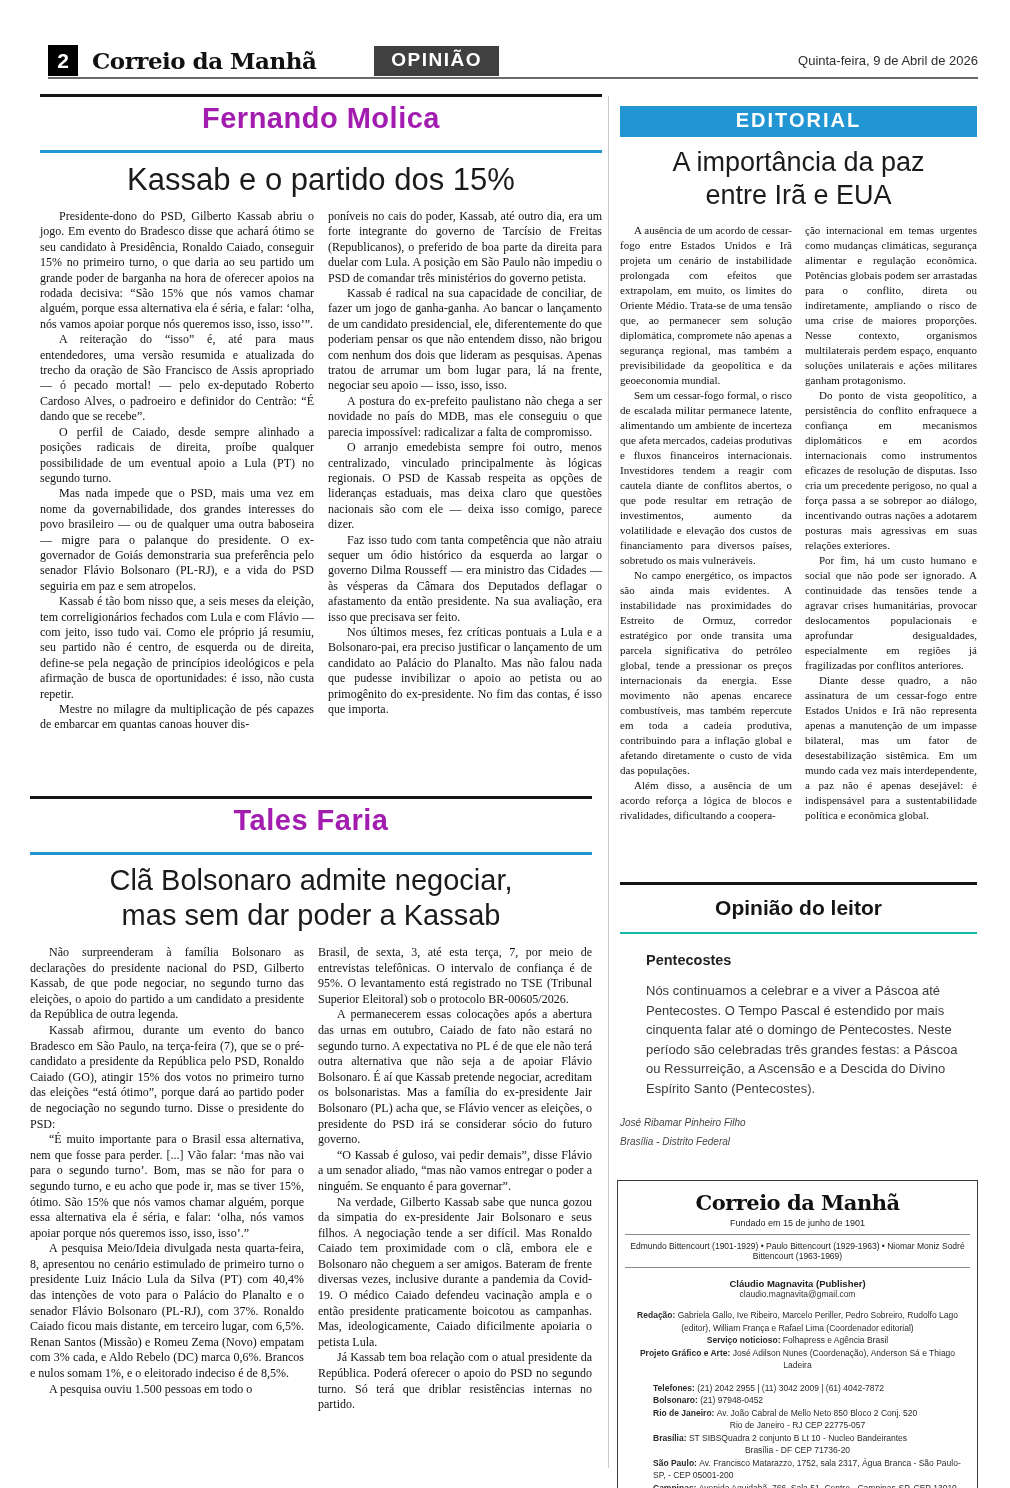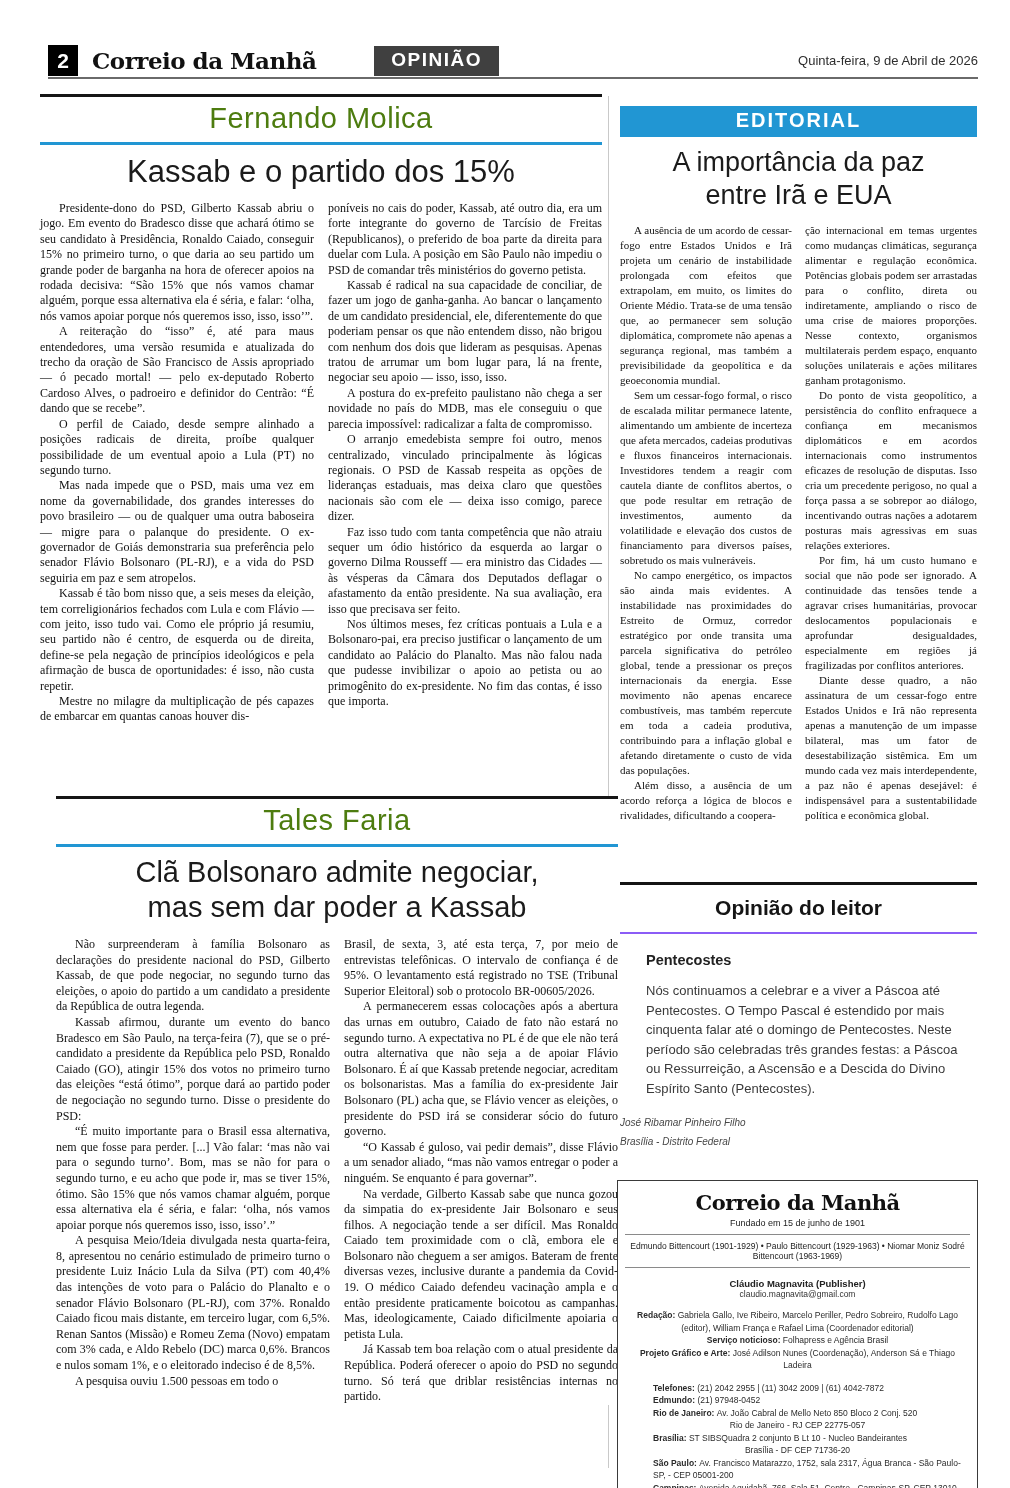--- a/index.html
+++ b/index.html
@@ -16,22 +16,22 @@
   .seclabel { background:#404040; color:#fff; font-weight:700; font-size:19px;
               letter-spacing:1.5px; padding:3px 17px 5px; margin-left:58px; }
   .dateline { margin-left:auto; font-size:13px; color:#2e2e2e; }
 
   
   .vdiv { position:absolute; left:608px; top:96px; width:1px; height:1372px; background:#c9c9c9; }
 
   
   .rule-black { height:3px; background:#161616; }
   .rule-blue  { height:3px; background:#2196d3; }
-  .author { text-align:center; font-weight:400; font-size:29px; letter-spacing:0.5px;
-            padding:5px 0 7px; color:#4d7c0f; }
+  .author { text-align:center; font-weight:700; font-size:29px; letter-spacing:0.5px;
+            padding:5px 0 15px; color:#a21caf; }
   .bigline { text-align:center; font-weight:400; color:#1b1b1b; white-space:pre-line; }
   .cols { display:flex; }
   .body-text p { margin:0; text-indent:19px; text-align:justify;
                  font-family:"Liberation Serif",serif; color:#101010; }
   .cont-first p:first-child { text-indent:0; }
 
   
   .molica { position:absolute; left:40px; top:94px; width:562px; }
   .molica .bigline { font-size:31px; padding:9px 0 11px; }
   .molica .cols { gap:14px; }
@@ -42,31 +42,31 @@
   .editorial { position:absolute; left:620px; top:106px; width:357px; }
   .edlabel { background:#2196d3; color:#fff; text-align:center; font-weight:700;
              font-size:20px; letter-spacing:2px; padding:3px 0 5px; }
   .editorial .bigline { font-size:27px; line-height:33px; padding:9px 0 11px; }
   .editorial .cols { gap:13px; }
   .editorial .col { width:172px; }
   .editorial .body-text p { font-size:11px; line-height:15px; text-indent:14px; }
   .editorial .cont-first p:first-child { text-indent:0; }
 
   
-  .faria { position:absolute; left:56px; top:796px; width:562px; background:#fff; }
+  .faria { position:absolute; left:30px; top:796px; width:562px; background:#fff; }
   .faria .bigline { font-size:29px; line-height:35px; padding:8px 0 12px; }
   .faria .cols { gap:14px; }
   .faria .col { width:274px; }
   .faria .body-text p { font-size:12px; line-height:15.6px; }
 
   
   .letter { position:absolute; left:620px; top:882px; width:357px; background:#fff;
             border-top:3px solid #141414; }
   .letter-title { text-align:center; font-size:21px; font-weight:700; padding:11px 0 12px;
-                  border-bottom:2px solid #8b5cf6; color:#151515; }
+                  border-bottom:2px solid #14b8a6; color:#151515; }
   .letter-subject { font-size:14.5px; font-weight:700; margin:18px 0 0 26px; color:#222; }
   .letter-body { font-size:13px; line-height:19.5px; color:#3a3a3a; margin:13px 10px 0 26px; }
   .letter-sign { text-align:left; font-style:italic; font-size:10px; line-height:19px;
                  color:#474747; margin:15px 14px 0 0; }
 
   
   .exped { position:absolute; left:617px; top:1180px; width:361px; box-sizing:border-box;
            border:1.5px solid #3a3a3a; background:#fff; text-align:center; padding:9px 7px 12px; }
   .exp-logo { font-family:"DejaVu Serif",serif; font-weight:700; font-size:21px;
               letter-spacing:-0.5px; color:#111; }
@@ -182,21 +182,21 @@
     <hr class="exp-rule">
     <div class="exp-publisher">Cláudio Magnavita (Publisher)</div>
     <div class="exp-email">claudio.magnavita@gmail.com</div>
     <div class="exp-staff">
         <div><b>Redação: </b>Gabriela Gallo, Ive Ribeiro, Marcelo Periller, Pedro Sobreiro, Rudolfo Lago (editor), William França e Rafael Lima (Coordenador editorial)</div>
         <div><b>Serviço noticioso: </b>Folhapress e Agência Brasil</div>
         <div><b>Projeto Gráfico e Arte: </b>José Adilson Nunes (Coordenação), Anderson Sá e Thiago Ladeira</div>
       </div>
     <div class="exp-contact">
         <div><b>Telefones: </b>(21) 2042 2955 | (11) 3042 2009 | (61) 4042-7872</div>
-        <div><b>Edmundo: </b>(21) 97948-0452</div>
+        <div><b>Bolsonaro: </b>(21) 97948-0452</div>
         <div><b>Rio de Janeiro: </b>Av. João Cabral de Mello Neto 850 Bloco 2 Conj. 520</div>
         <div class="cont">Rio de Janeiro - RJ CEP 22775-057</div>
         <div><b>Brasília: </b>ST SIBSQuadra 2 conjunto B Lt 10 - Nucleo Bandeirantes</div>
         <div class="cont">Brasília - DF CEP 71736-20</div>
         <div><b>São Paulo: </b>Av. Francisco Matarazzo, 1752, sala 2317, Água Branca - São Paulo-SP, - CEP 05001-200</div>
         <div><b>Campinas: </b>Avenida Aquidabã, 766, Sala 51, Centro - Campinas-SP, CEP 13010-132</div>
       </div>
 
   </div>
 

